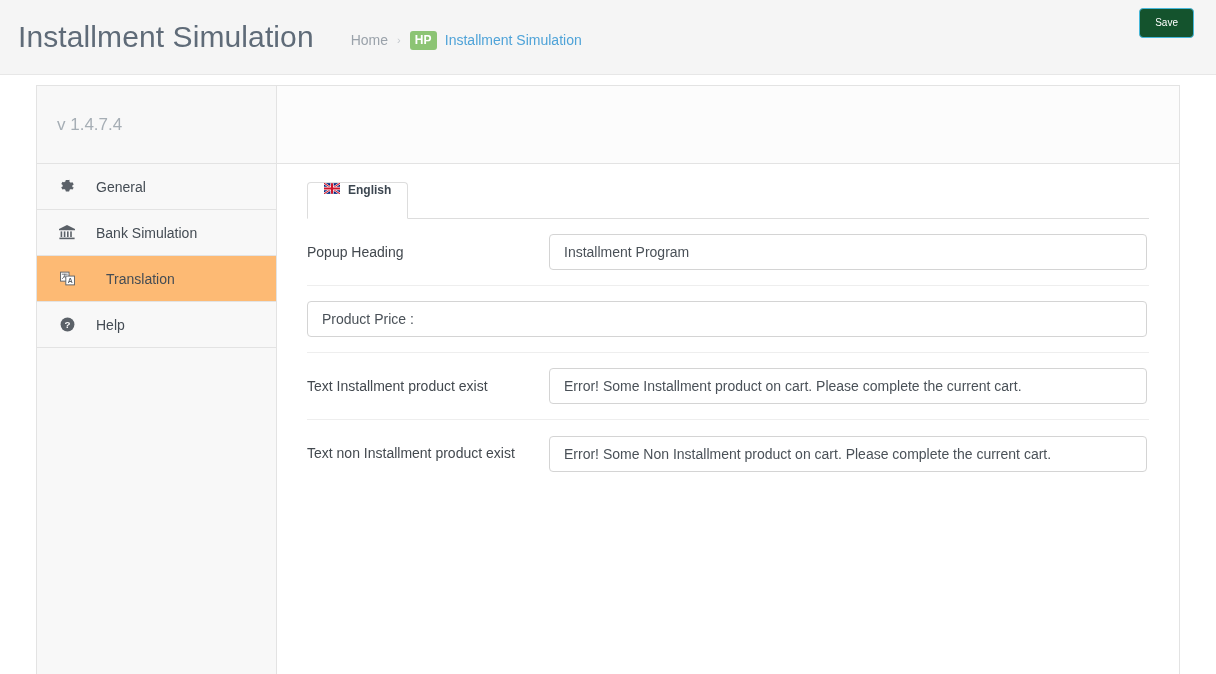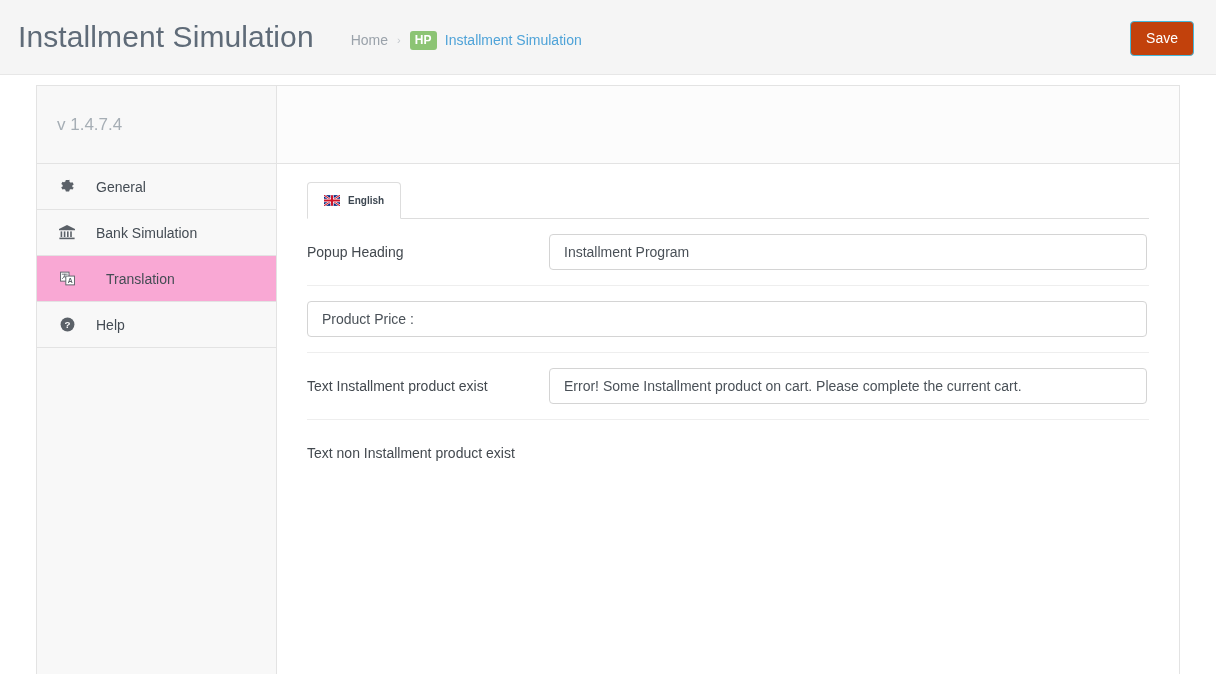--- a/index.html
+++ b/index.html
@@ -61,25 +61,25 @@
     margin-right: 8px;
     letter-spacing: 0.2px;
   }
   .bc-current {
     color: #4fa3d8;
     text-decoration: none;
   }
   .save-button {
     position: absolute;
     right: 22px;
-    top: 21px;
-    background: #c2410c;
+    top: 8px;
+    background: #14532d;
     border: 1px solid #46b8da;
     color: #ffffff;
-    font-size: 14px;
+    font-size: 10px;
     font-family: "Liberation Sans", sans-serif;
     padding: 7px 15px 8px 15px;
     border-radius: 4px;
     cursor: pointer;
     line-height: 1.3;
   }
 
   
   .page-body {
     position: relative;
@@ -121,21 +121,21 @@
     padding: 0 14px 0 20px;
     border-bottom: 1px solid #e3e3e3;
     font-size: 14px;
     color: #444c54;
     background: #f8f8f8;
     cursor: pointer;
     text-decoration: none;
     gap: 9px;
   }
   .nav-item.active {
-    background: #f9a8d4;
+    background: #fdba74;
   }
   .nav-icon {
     width: 20px;
     flex: 0 0 20px;
     display: inline-flex;
     align-items: center;
     justify-content: center;
     margin-right: 10px;
     color: #5b6168;
   }
@@ -163,24 +163,23 @@
   
   .tabs {
     display: flex;
     align-items: flex-end;
     border-bottom: 1px solid #dddddd;
     height: 37px;
     margin-bottom: 0;
   }
   .tab {
     display: flex;
-    align-items: center;
     height: 37px;
     padding: 0 16px;
-    font-size: 10px;
+    font-size: 12px;
     font-weight: bold;
     color: #3c4650;
     border: 1px solid #dddddd;
     border-bottom: 1px solid #ffffff;
     border-radius: 4px 4px 0 0;
     background: #ffffff;
     margin-bottom: -1px;
     cursor: pointer;
     text-decoration: none;
   }
@@ -330,19 +329,22 @@
 
         <div class="form-row">
           <div class="form-label">Text Installment product exist</div>
           <div class="form-control-wrap">
             <input class="form-control" type="text" value="Error! Some Installment product on cart. Please complete the current cart." style="">
           </div>
         </div>
 
         <div class="form-row">
           <div class="form-label">Text non Installment product exist</div>
+          <div class="form-control-wrap">
+            <input class="form-control" type="text" value="Error! Some Non Installment product on cart. Please complete the current cart." style="">
+          </div>
         </div>
 
       </div>
     </div>
 
   </div>
 </div>
 
 </body></html>

